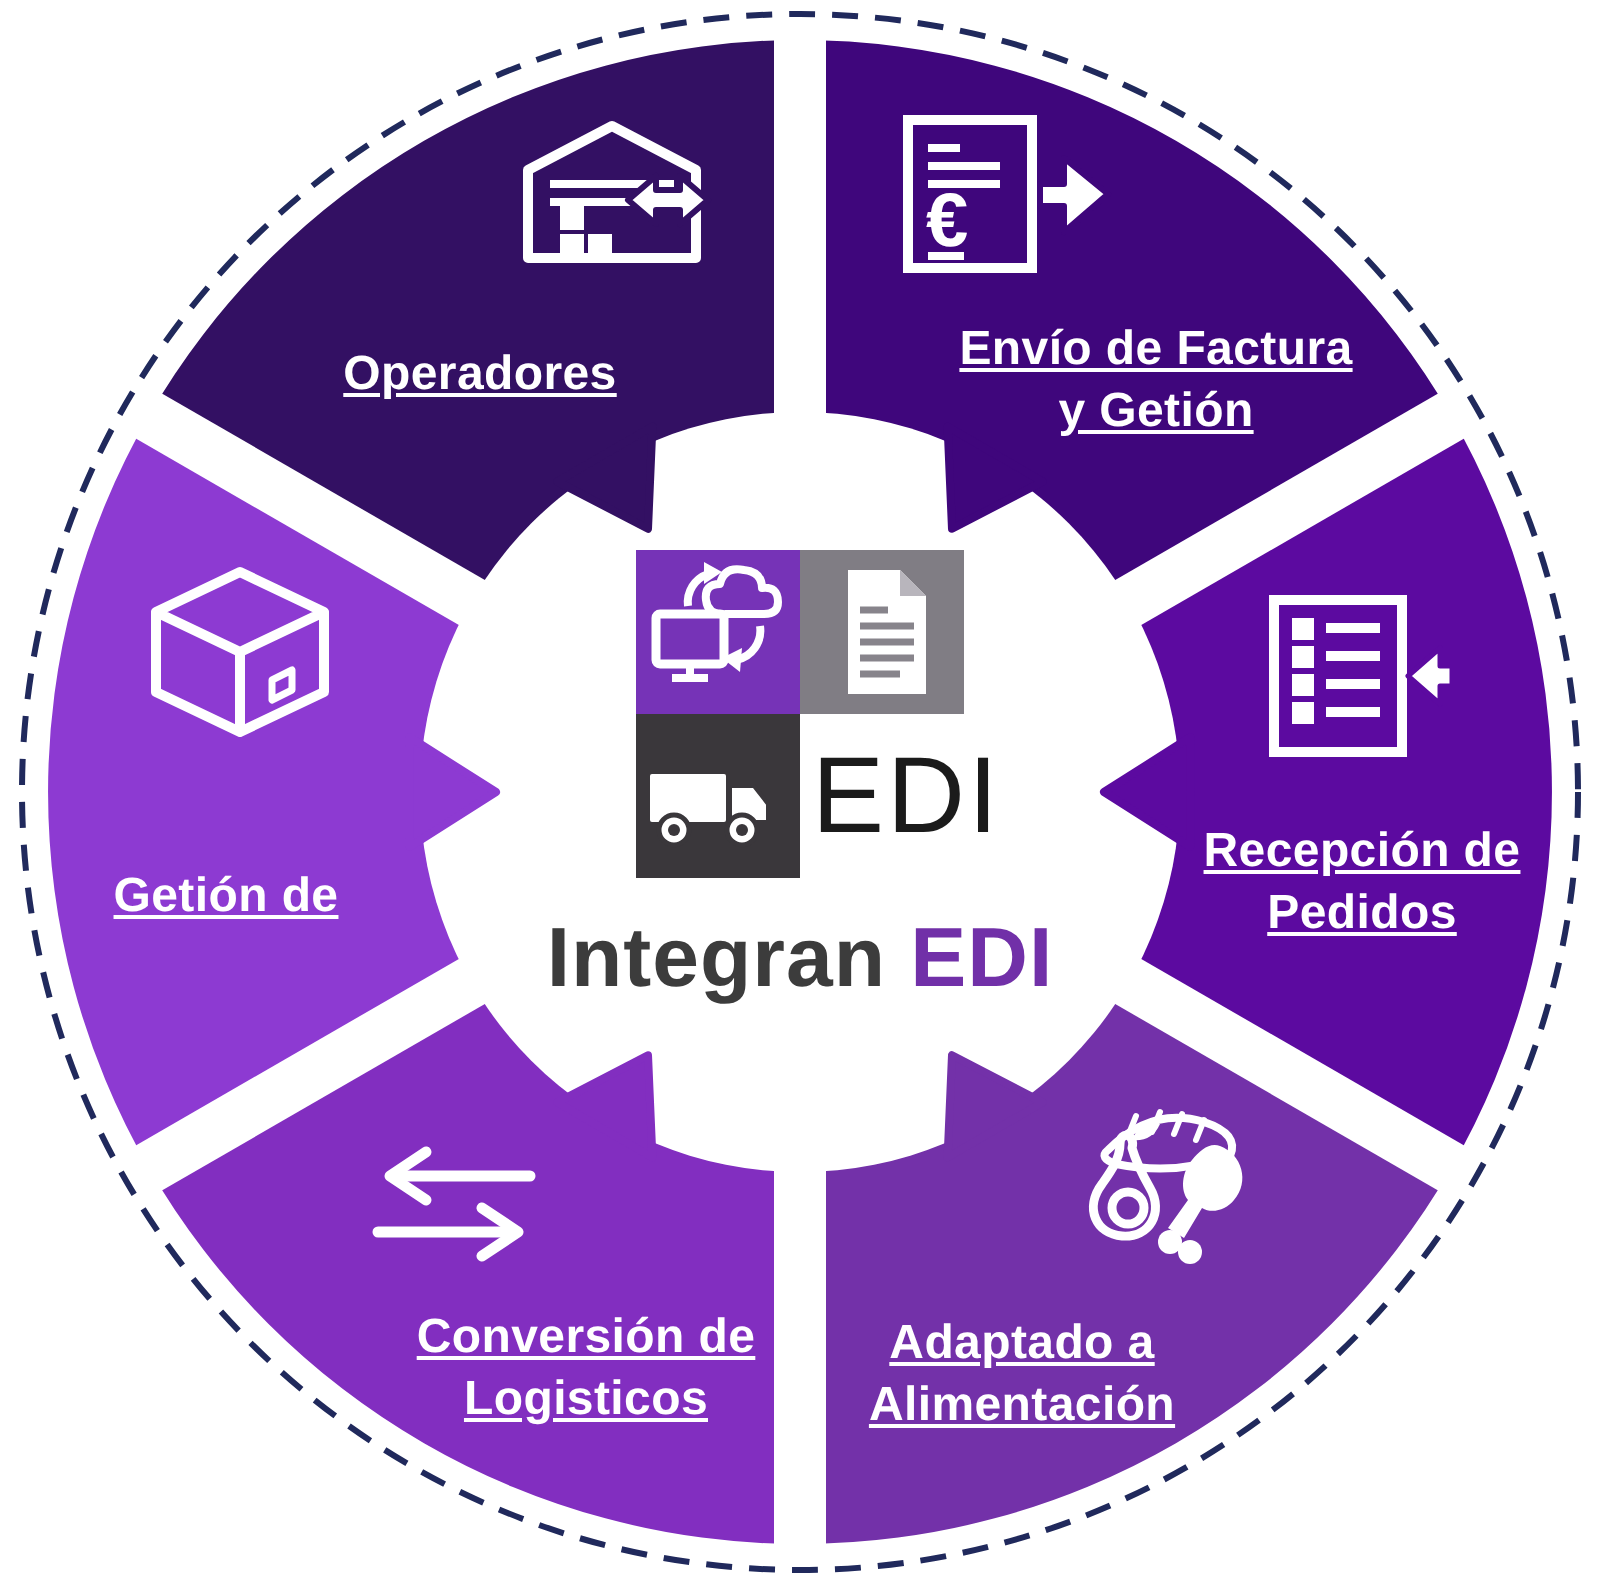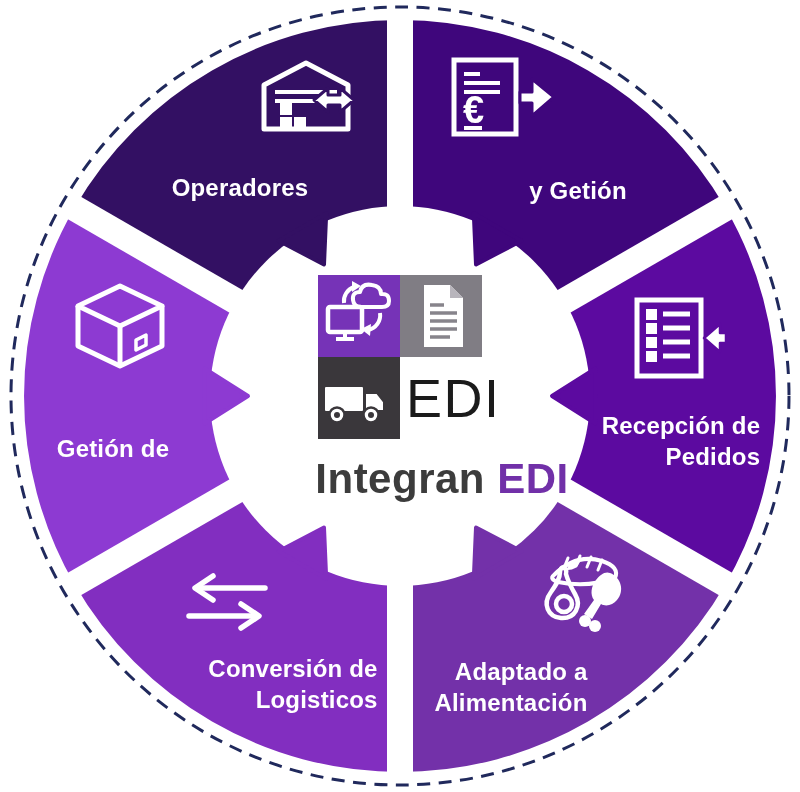--- a/index.html
+++ b/index.html
@@ -2,35 +2,35 @@
 <html><head>
 <meta charset="utf-8">
 <style>
   html,body{margin:0;padding:0;background:#ffffff;}
   body{width:800px;height:792px;font-family:"Liberation Sans",sans-serif;}
   #stage{position:relative;width:800px;height:792px;overflow:hidden;background:#fff;}
   #wheel{position:absolute;left:0;top:0;}
   .seg-label{
     position:absolute;transform:translate(-50%,-50%);
     color:#ffffff;font-size:24px;font-weight:600;line-height:31px;
-    text-align:right;white-space:nowrap;letter-spacing:.2px;
+    text-align:center;white-space:nowrap;letter-spacing:.2px;text-decoration:underline;
   }
   .icon{position:absolute;}
   .tile{position:absolute;width:82px;height:82px;}
   #tile-cloud{left:318px;top:275px;}
   #tile-doc{left:400px;top:275px;}
   #tile-truck{left:318px;top:357px;}
   .tile svg{position:absolute;left:0;top:0;}
   #edi-side{
     position:absolute;left:406px;top:357px;height:82px;display:flex;align-items:center;
     font-size:54px;font-weight:500;color:#1b1b1b;letter-spacing:1.5px;
   }
   #brand{
     position:absolute;left:400px;top:455px;transform:translateX(-50%);
-    font-size:42px;font-weight:600;white-space:nowrap;letter-spacing:.5px;margin-left:42px;
+    font-size:42px;font-weight:600;white-space:nowrap;letter-spacing:.5px;
   }
   #brand .accent{font-weight:700;}
 </style>
 </head>
 <body>
 
 <div id="stage">
 
   <svg id="wheel" width="800" height="792" viewBox="0 0 800 792">
       <path d="M400.0 20.0 A376 376 0 0 1 725.6 208.0 L538.6 316.0 A160 160 0 0 0 400.0 236.0 Z" fill="#3f067c"></path>
@@ -114,20 +114,21 @@
   <svg class="icon" style="left:74px;top:280px" width="92" height="92" viewBox="0 0 92 92">
     <g fill="none" stroke="#fff" stroke-width="5" stroke-linejoin="round">
       <path d="M46 6 L88 26 L46 46 L4 26 Z"></path>
       <path d="M4 26 L4 66 L46 86 L88 66 L88 26"></path>
       <path d="M46 46 L46 86"></path>
     </g>
     <path d="M62 60 L72 55 L72 65 L62 70 Z" fill="none" stroke="#fff" stroke-width="3.5" stroke-linejoin="round"></path>
   </svg>
 
   <div class="seg-label" style="left:578px;top:190px">
+    <div>Envío de Factura</div>
       <div>y Getión</div>
   </div>
   <div class="seg-label" style="left:681px;top:441px">
     <div>Recepción de</div>
       <div>Pedidos</div>
   </div>
   <div class="seg-label" style="left:511px;top:687px">
     <div>Adaptado a</div>
       <div>Alimentación</div>
   </div>

